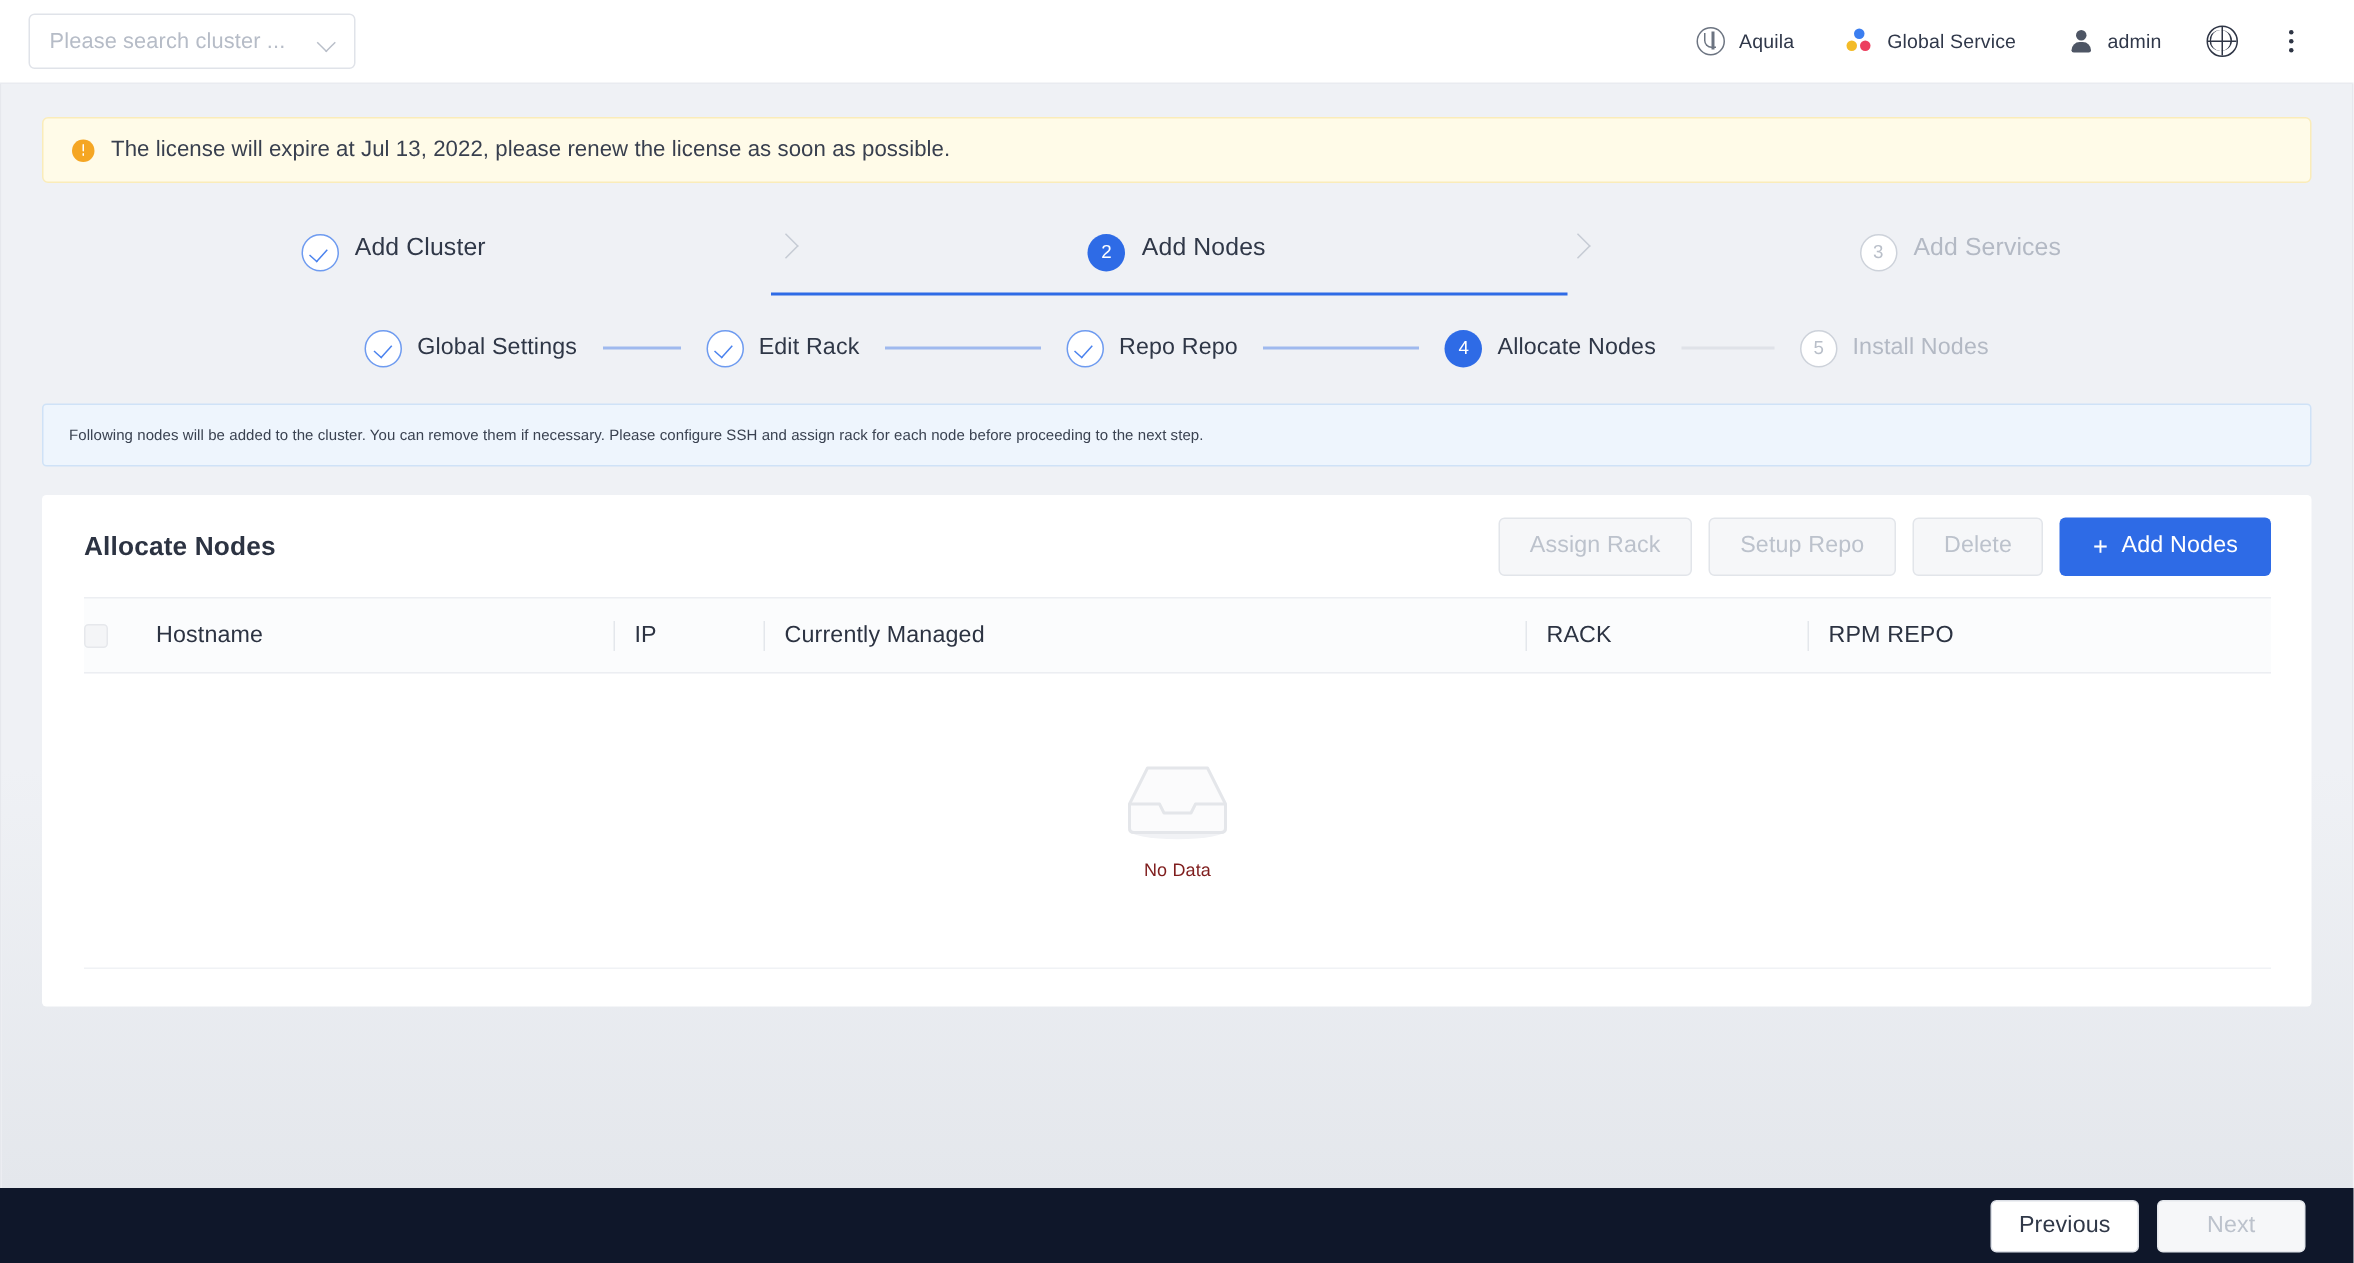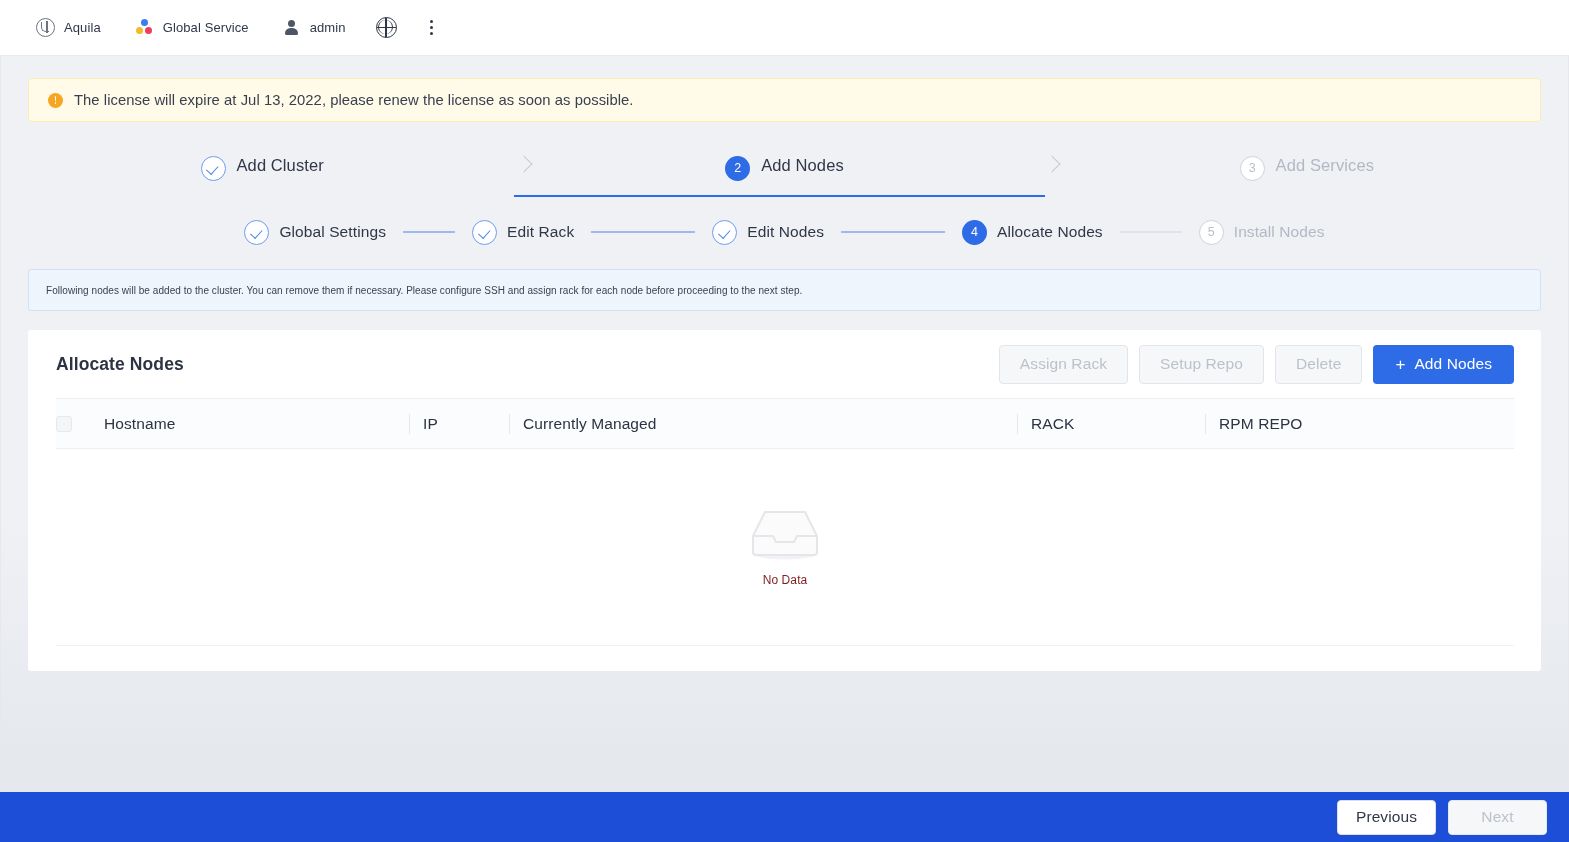--- a/index.html
+++ b/index.html
@@ -466,25 +466,25 @@
     font-size: 12px;
     color: #7f1d1d;
     letter-spacing: .1px;
   }
 
   
   .footer {
     position: absolute;
     left: 0; top: 792px;
     width: 1569px; height: 50px;
-    background: #1d4ed8;
+    background: #0f172a;
     display: flex;
     align-items: center;
     justify-content: flex-end;
-    padding-right: 22px;
+    padding-right: 32px;
     gap: 12px;
   }
   .fbtn {
     height: 35px;
     min-width: 99px;
     border-radius: 4px;
     display: flex;
     align-items: center;
     justify-content: center;
     font-size: 15.5px;
@@ -499,20 +499,24 @@
     background: #f6f7f9;
     border: 1px solid #e4e7ec;
     color: #bcc2cc;
   }
 </style>
 </head>
 <body>
 
 <div class="topbar">
 
+  <div class="cluster-select">
+    <span class="ph">Please search cluster ...</span>
+    <span class="chev-down"></span>
+  </div>
 
   <div class="topright">
 
     <div class="tr-item">
       <span class="icon-aquila"></span>
       <span>Aquila</span>
     </div>
 
     <div class="tr-item">
       <span class="icon-globalservice">
@@ -589,21 +593,21 @@
     <span class="sub-line l1"></span>
 
     <div class="sub-item">
       <span class="circ done"></span>
       <span class="sub-label">Edit Rack</span>
     </div>
     <span class="sub-line l2"></span>
 
     <div class="sub-item">
       <span class="circ done"></span>
-      <span class="sub-label">Edit Nodes</span>
+      <span class="sub-label">Repo Repo</span>
     </div>
     <span class="sub-line l3"></span>
 
     <div class="sub-item">
       <span class="circ active">4</span>
       <span class="sub-label">Allocate Nodes</span>
     </div>
     <span class="sub-line l4"></span>
 
     <div class="sub-item">

